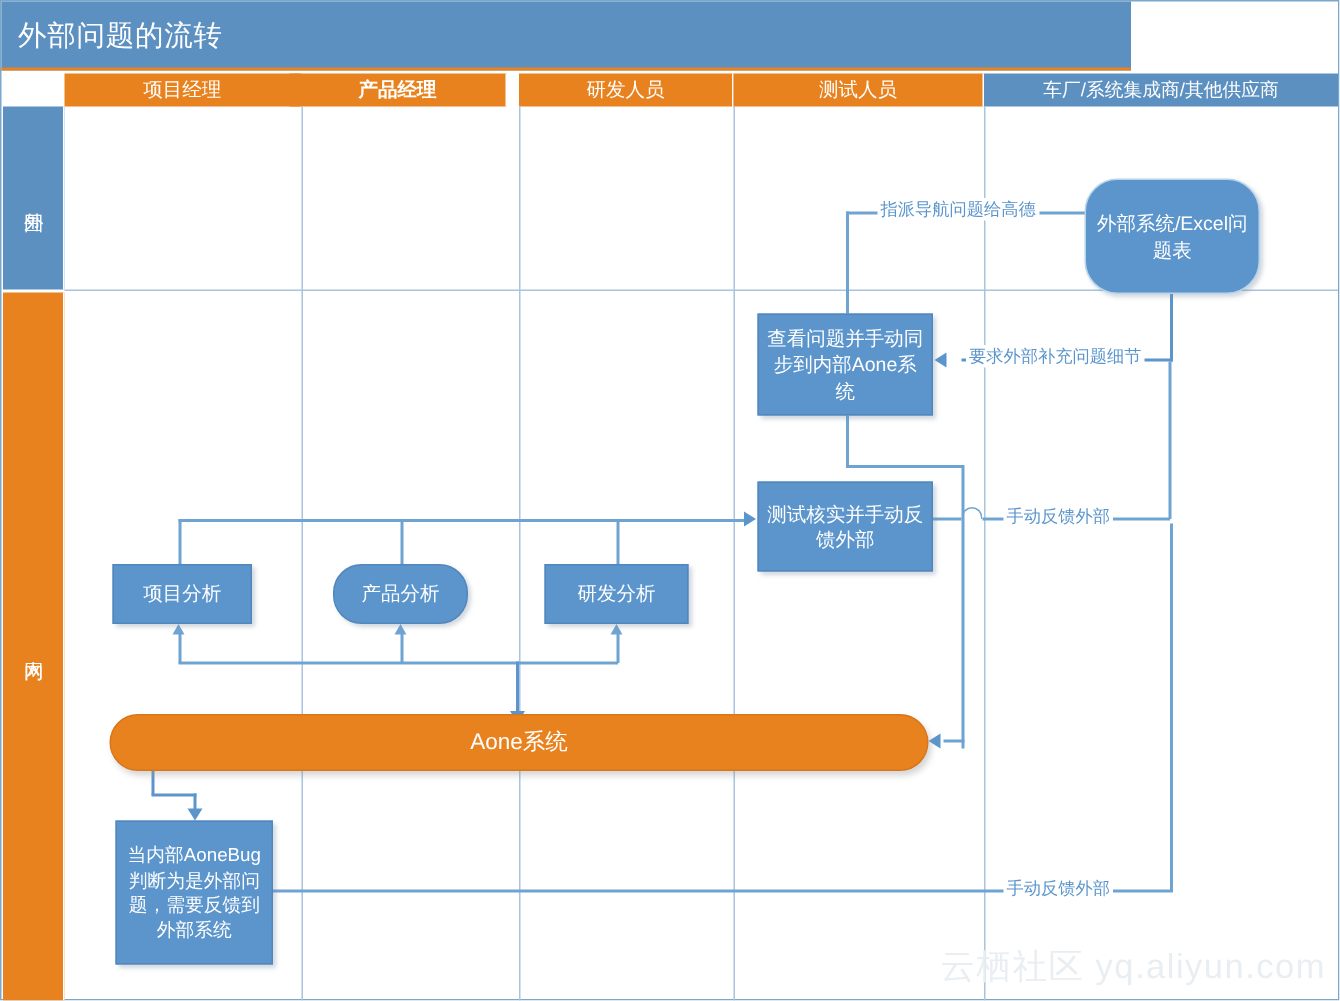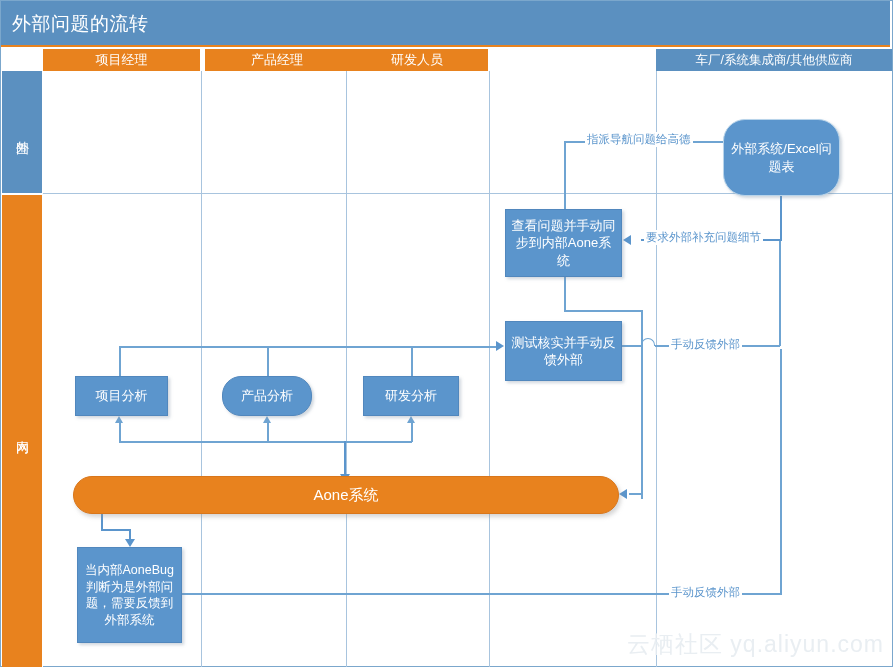--- a/index.html
+++ b/index.html
@@ -11,21 +11,21 @@
   }
   #root {
     position: relative;
     width: 893px; height: 667px;
     background: #ffffff;
     border: 1px solid #7ba7cc;
   }
   
   .titlebar {
     position: absolute; left: 0; top: 0;
-    width: 889px; height: 46px;
+    width: 753px; height: 46px;
     background: #5b90c0;
     border-bottom: 2px solid #e8821e;
   }
   .titlebar .title {
     position: absolute; left: 11px; top: 10px;
     font-size: 19px; color: #ffffff; letter-spacing: .5px;
     white-space: nowrap;
   }
   
   .colhead {
@@ -116,22 +116,23 @@
 </head>
 <body>
 
 <div id="root">
 
   <div class="titlebar">
     <div class="title">外部问题的流转</div>
   </div>
 
   <div class="colhead orange" style="left:42px; width:158px;">项目经理</div>
-  <div class="colhead orange" style="left:204px; width:145px;">产品经理</div>
+  <div class="colhead orange" style="left:192px; width:145px;font-weight:bold;">产品经理</div>
   <div class="colhead orange" style="left:345px; width:143px;">研发人员</div>
+  <div class="colhead orange" style="left:488px; width:167px;">测试人员</div>
   <div class="colhead blue small" style="left:655px; width:236px; border-right:none;">车厂/系统集成商/其他供应商</div>
 
   <div class="lane-label lane-outer">
     <span>外围</span>
   </div>
   <div class="lane-label lane-inner">
     <span>内网</span>
   </div>
 
   <div class="vline" style="left:200px; top:70px; height:596px;"></div>

